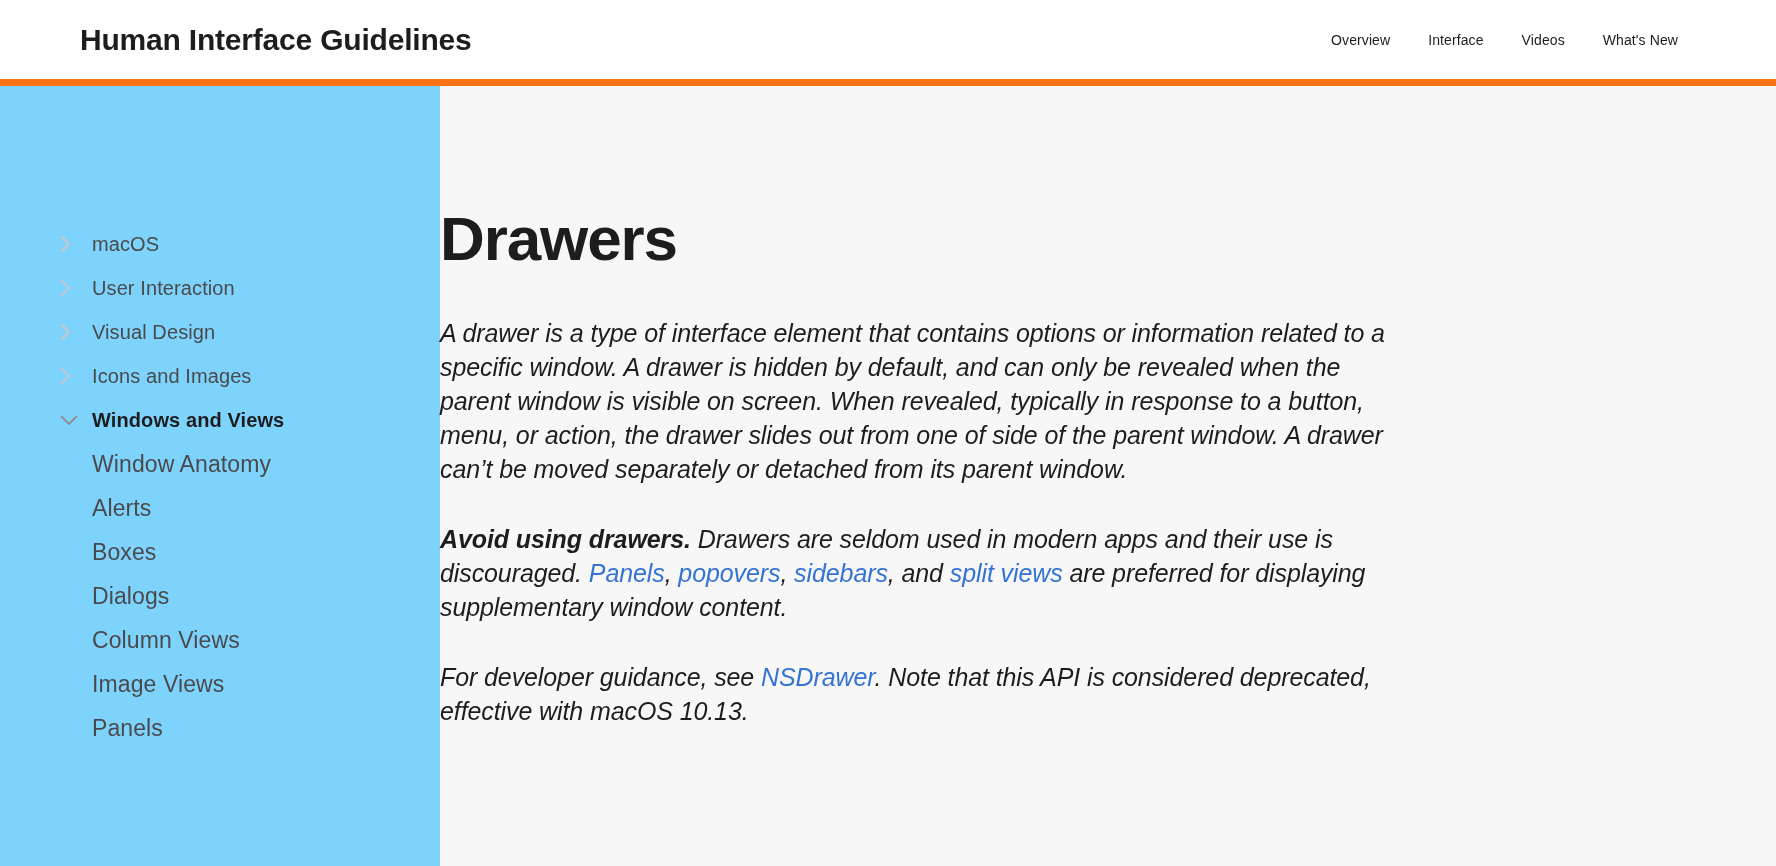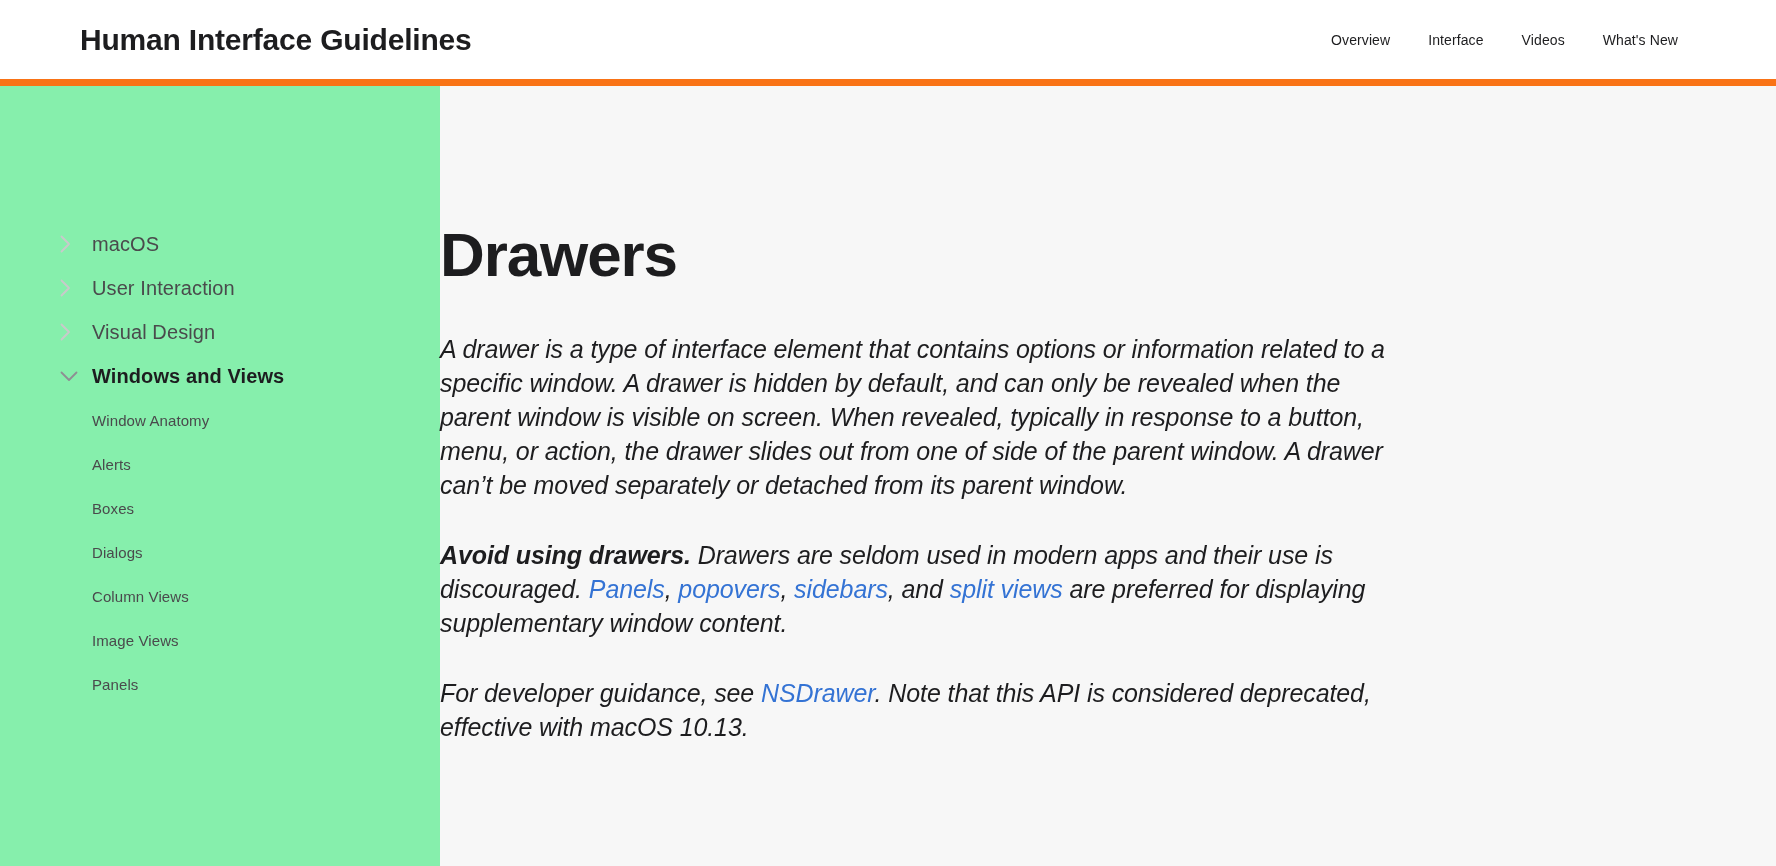--- a/index.html
+++ b/index.html
@@ -57,21 +57,21 @@
     align-items: flex-start;
     height: 780px;
     background: #f7f7f7;
   }
 
   
   .sidebar {
     width: 440px;
     flex: 0 0 440px;
     padding: 136px 0 0 60px;
-    background: #86efac;
+    background: #7dd3fc;
     overflow: hidden;
     height: 780px;
     text-align: center;
   }
   .nav-list {
     list-style: none;
     margin: 0;
     padding: 0;
   }
   .nav-row {
@@ -105,39 +105,39 @@
     margin: 0;
     padding: 0 0 0 32px;
   }
   .sub-row {
     display: flex;
     align-items: center;
     height: 44px;
     cursor: pointer;
   }
   .sub-label {
-    font-size: 15px;
+    font-size: 23px;
     color: #4a4a4c;
     letter-spacing: 0.1px;
     line-height: 1;
     white-space: nowrap;
   }
 
   
   .content {
     flex: 1 1 auto;
     padding: 120px 60px 0 0;
     max-width: 1110px;
   }
   .doc-title {
     font-size: 62px;
     line-height: 1.06;
     font-weight: 700;
     letter-spacing: -1.1px;
-    margin: 16px 0 44px 0;
+    margin: 0 0 44px 0;
     color: #1d1d1f;
   }
   .doc-p {
     font-size: 25px;
     line-height: 1.36;
     color: #1d1d1f;
     margin: 0 0 36px 0;
     max-width: 975px;
     letter-spacing: -0.1px;
     font-style: italic;
@@ -190,20 +190,28 @@
 
       <li class="nav-row">
         <span class="chev">
           <svg width="11" height="18" viewBox="0 0 11 18" fill="none">
               <path d="M1.5 1.5L9 9L1.5 16.5" stroke="#c9c9cb" stroke-width="1.8" stroke-linecap="round" stroke-linejoin="round"></path>
             </svg>
         </span>
         <span class="nav-label">Visual Design</span>
       </li>
 
+      <li class="nav-row">
+        <span class="chev">
+          <svg width="11" height="18" viewBox="0 0 11 18" fill="none">
+              <path d="M1.5 1.5L9 9L1.5 16.5" stroke="#c9c9cb" stroke-width="1.8" stroke-linecap="round" stroke-linejoin="round"></path>
+            </svg>
+        </span>
+        <span class="nav-label">Icons and Images</span>
+      </li>
 
       <li class="nav-row expanded">
         <span class="chev">
           <svg width="18" height="11" viewBox="0 0 18 11" fill="none">
               <path d="M1.5 1.5L9 9L16.5 1.5" stroke="#8e8e93" stroke-width="1.8" stroke-linecap="round" stroke-linejoin="round"></path>
             </svg>
         </span>
         <span class="nav-label">Windows and Views</span>
       </li>
     </ul>

